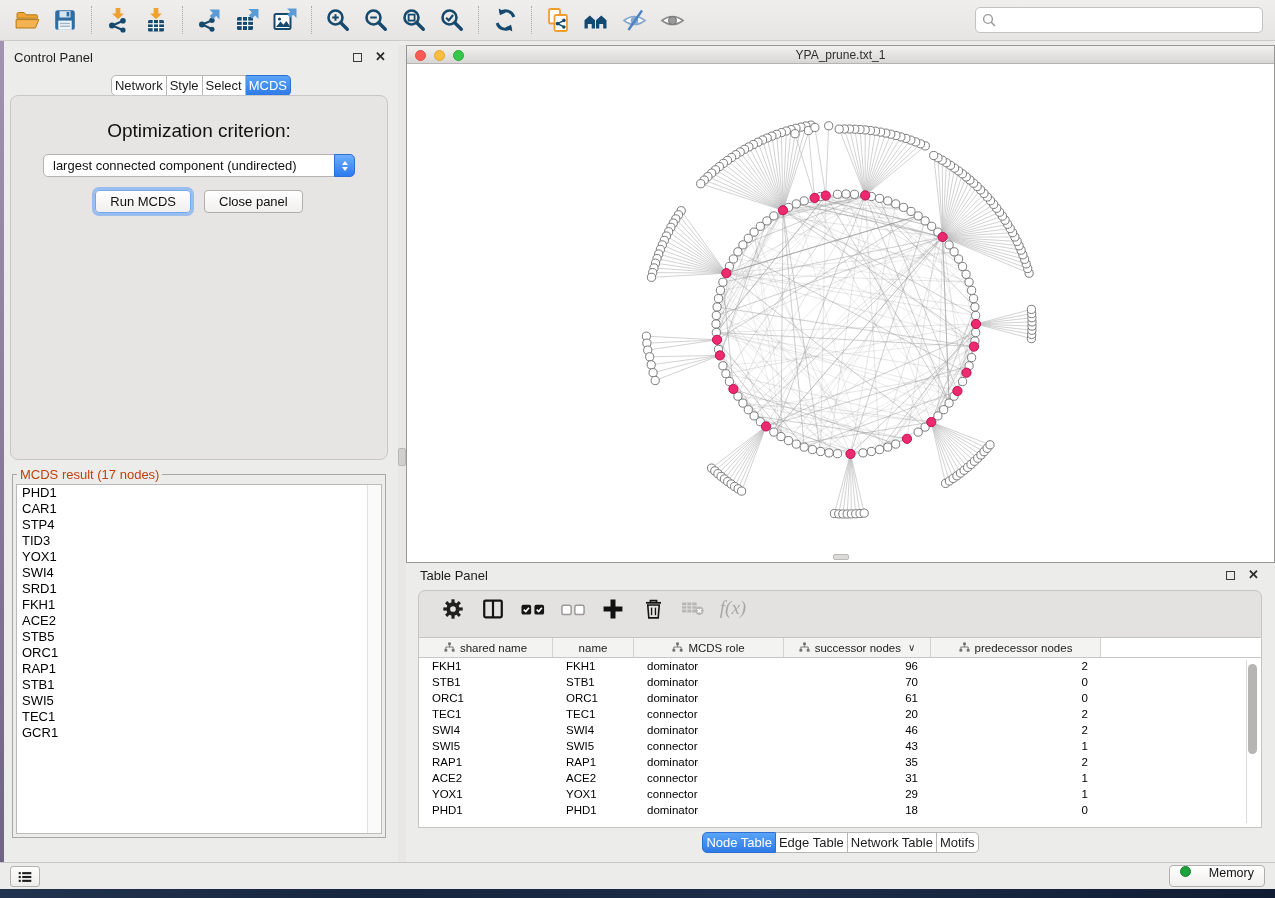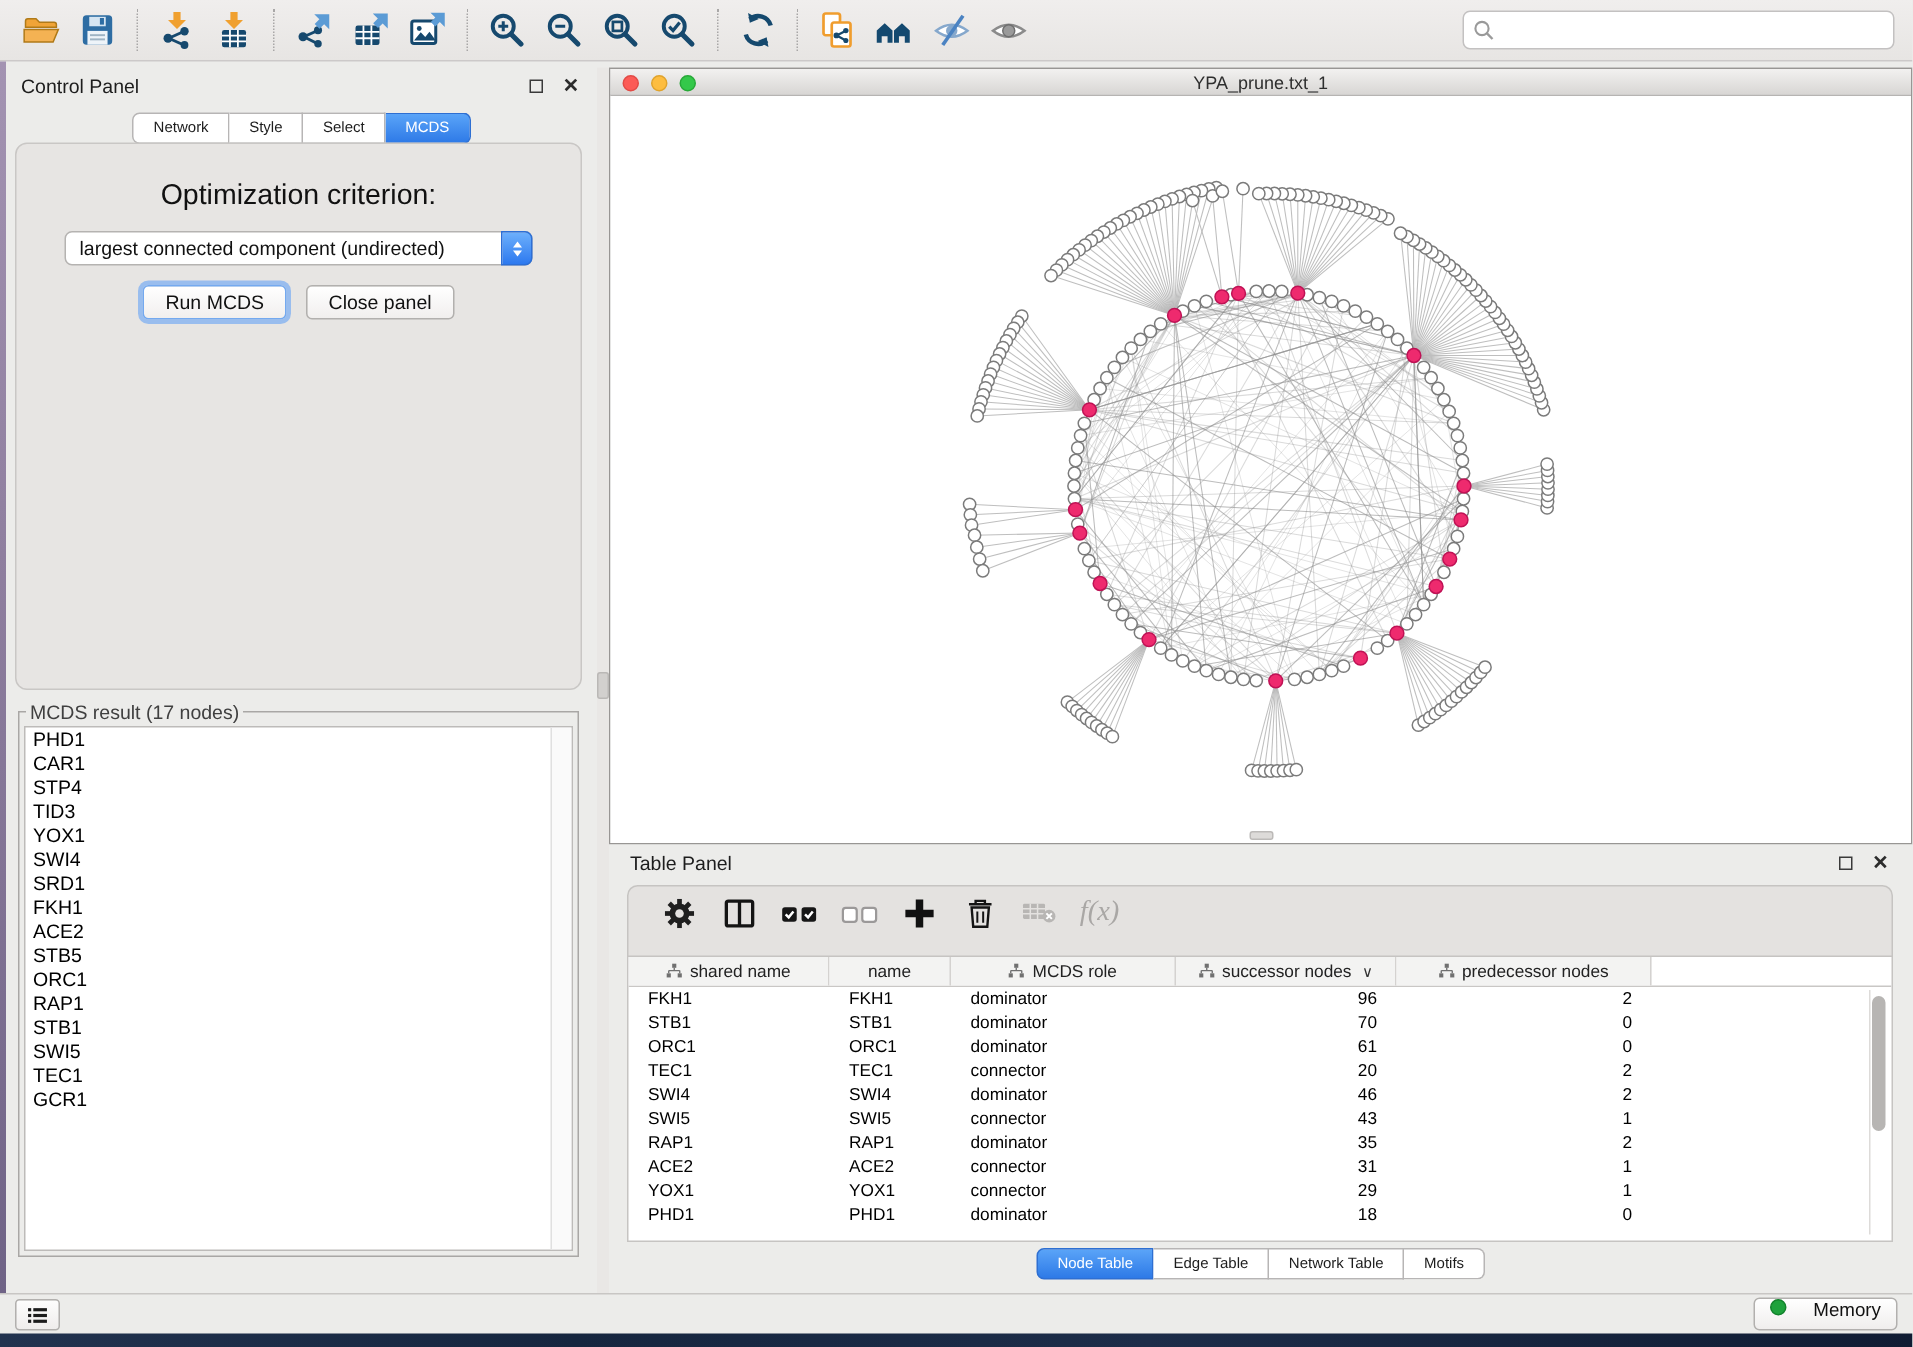--- a/index.html
+++ b/index.html
@@ -27,22 +27,22 @@
 
   
   .control-panel { position:absolute; left:4px; top:45px; width:394px; height:817px; background:#ececea; }
   .panel-head { height:24px; display:flex; align-items:center; padding:0 12px 0 10px; }
   .panel-title { font-size:13px; color:#1d1d1d; }
   .panel-ctrls { margin-left:auto; display:flex; align-items:center; gap:13px; }
   .float-box { width:9px; height:9px; border:1.5px solid #3a3a3a; display:inline-block; background:transparent; }
   .close-x { font-size:13px; font-weight:bold; color:#2c2c2c; line-height:10px; }
 
   .seg { display:flex; justify-content:center; }
-  .seg-btn { background:#fff; border:1px solid #b7b5b5; border-left:none; font-size:10px;
-    padding:2px 13px 3px; color:#1d1d1d; height:21px; line-height:15px; }
+  .seg-btn { background:#fff; border:1px solid #b7b5b5; border-left:none; font-size:13px;
+    padding:2px 3px 3px; color:#1d1d1d; height:21px; line-height:15px; }
   .seg-btn:first-child { border-left:1px solid #b7b5b5; border-radius:5px 0 0 5px; }
   .seg-btn:last-child { border-radius:0 5px 5px 0; }
   .seg-btn.active { background:linear-gradient(#5aa4f8,#2e7ae7); border-color:#2e6fd2; color:#fff; }
 
   .cp-tabs { position:absolute; left:0; right:0; top:30px; }
   .cp-box { position:absolute; left:6px; right:10px; top:50px; height:365px;
     background:#e7e5e3; border:1px solid #c9c7c5; border-radius:8px; }
   .opt-label { text-align:center; font-size:19px; margin-top:24px; color:#111; }
   .mac-select { position:relative; margin:12px 32px 0; height:23px; background:#fff;
     border:1px solid #b5b3b1; border-radius:5px; font-size:13px; line-height:21px;
@@ -53,21 +53,21 @@
   .tri-up { width:0; height:0; border-left:3.5px solid transparent; border-right:3.5px solid transparent; border-bottom:4.5px solid #fff; }
   .tri-dn { width:0; height:0; border-left:3.5px solid transparent; border-right:3.5px solid transparent; border-top:4.5px solid #fff; }
   .btn-row { display:flex; justify-content:center; gap:13px; margin-top:13px; }
   .mac-btn { background:linear-gradient(#ffffff,#f1efee); border:1px solid #b2b0ae; border-radius:4px;
     font-size:13px; padding:3px 14px; color:#111; height:23px; line-height:15px;
     font-family:"Liberation Sans", sans-serif; }
   .focus-ring { box-shadow:0 0 0 3px rgba(110,168,245,.65); border-color:#74a9ef; }
 
   .mcds-fieldset { position:absolute; left:8px; right:12px; top:422px; height:371px;
     border:1px solid #a9a7a5; padding:0; }
-  .mcds-fieldset legend { font-size:13px; margin-left:4px; padding:0 3px; color:#404040; }
+  .mcds-fieldset legend { font-size:13px; margin-left:4px; padding:0 3px; color:#c2410c; }
   .mcds-list { position:absolute; left:3px; right:3px; top:2px; bottom:3px; background:#fff;
     border:1px solid #bdbbb9; overflow:hidden; }
   .mcds-scroll { position:absolute; right:0; top:0; bottom:0; width:14px; background:#fafafa; border-left:1px solid #e0e0e0; }
   .mcds-item { font-size:13px; line-height:16px; padding-left:5px; color:#000; }
 
   
   .v-splitter { position:absolute; left:398px; top:45px; width:8px; height:817px; background:#e9e7e5; }
   .v-handle { position:absolute; left:0; top:403px; width:8px; height:18px; background:#d2d0ce;
     border:1px solid #bab8b6; border-radius:2px; }
 

